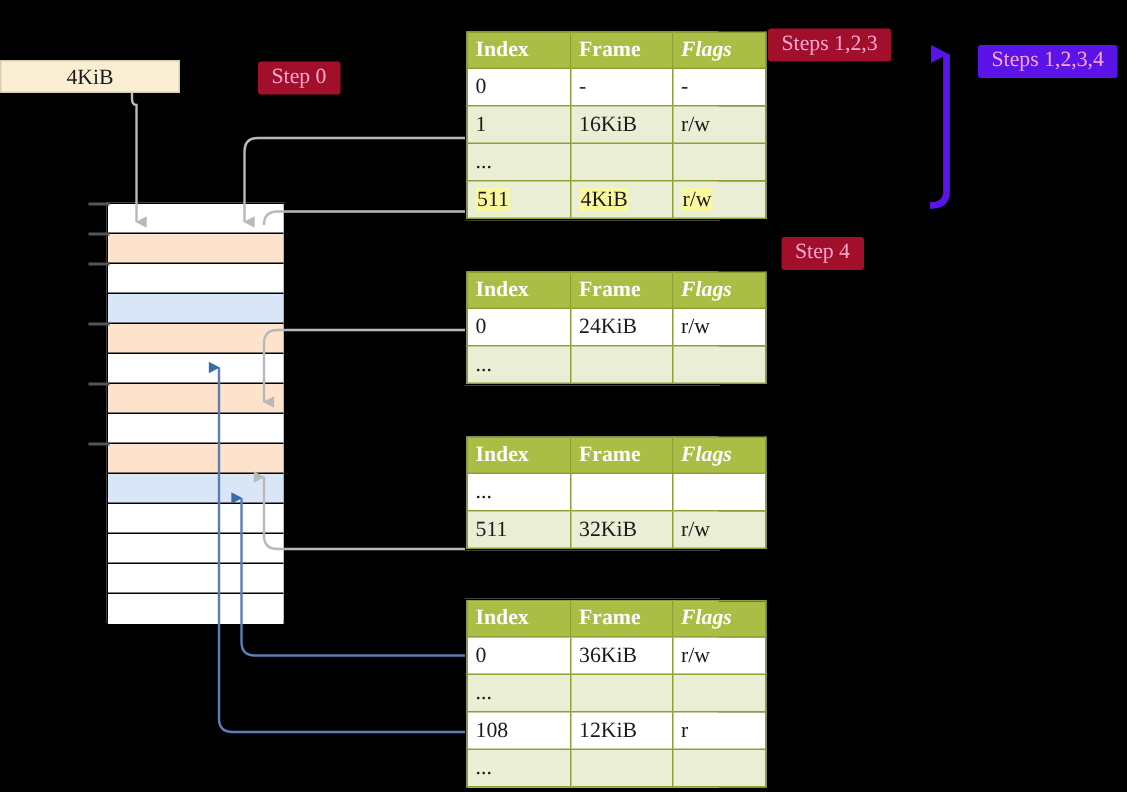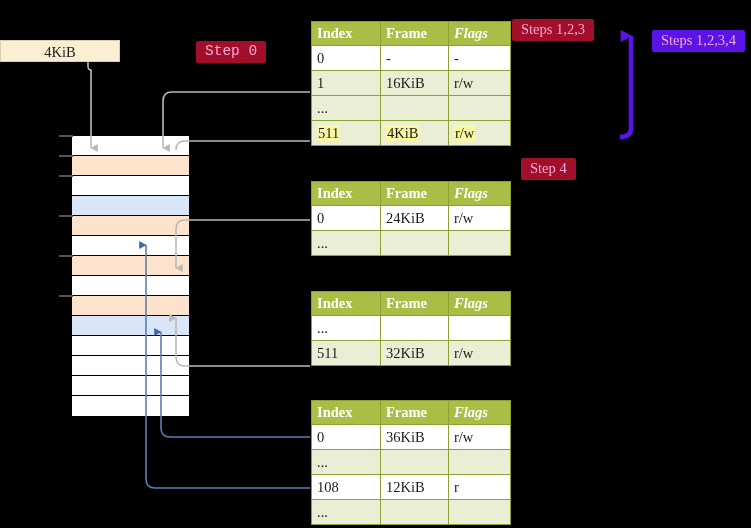--- a/index.html
+++ b/index.html
@@ -122,21 +122,21 @@
 </style>
 </head>
 <body>
 
 <div id="root">
 
   <div class="memlabel" style="left:0px; top:40px; width:120px; height:22px; padding-top:2px;">
     <span>4KiB</span>
   </div>
 
-  <div class="badge crimson" style="left:196px; top:41px;font-family:Liberation Mono, monospace;">
+  <div class="badge crimson" style="left:172px; top:41px;">
     <span>Step 0</span>
   </div>
 
   <div class="badge crimson" style="left:512px; top:19px;">
     <span>Steps 1,2,3</span>
   </div>
 
   <div class="badge violet" style="left:652px; top:30px;">
     <span>Steps 1,2,3,4</span>
   </div>

